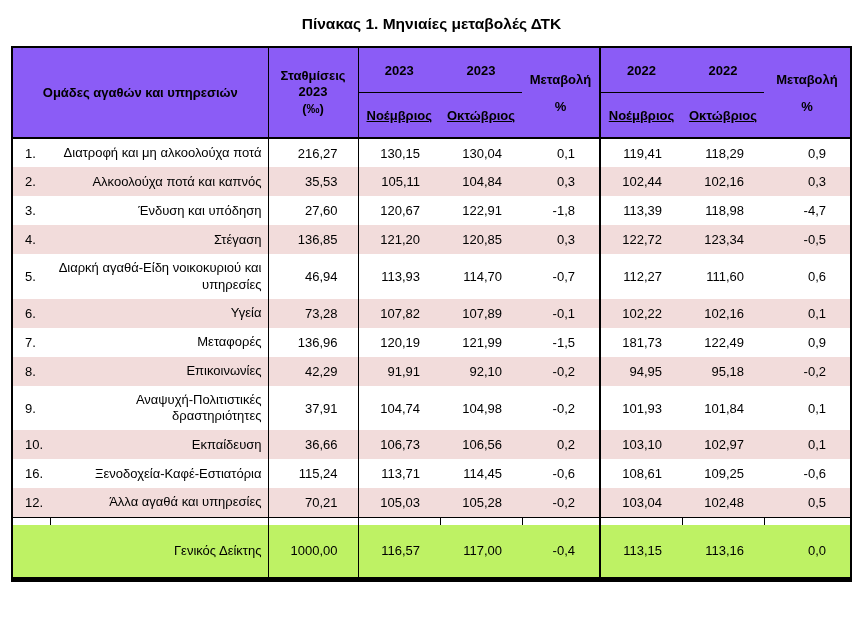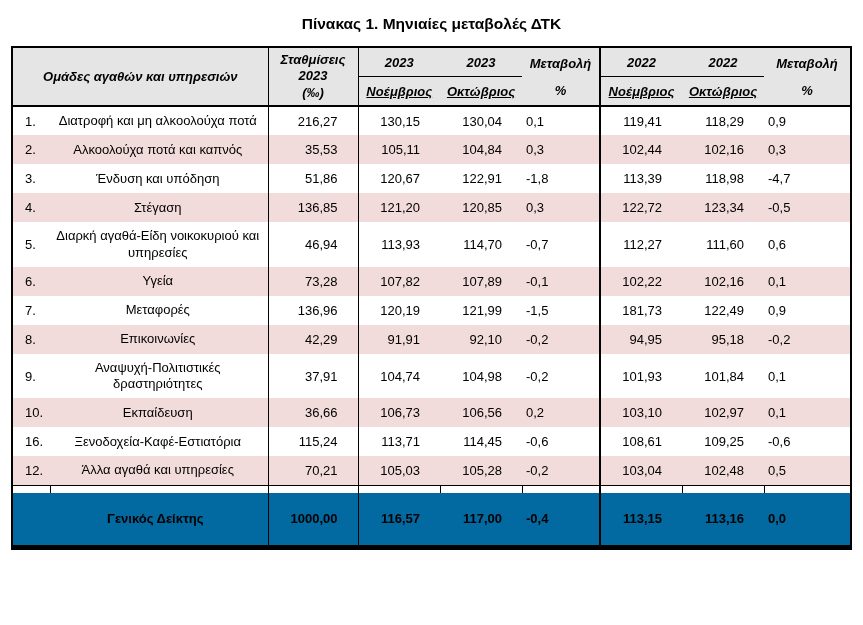--- a/index.html
+++ b/index.html
@@ -40,26 +40,25 @@
     font-size: 13px;
   }
   col.c-num   { width: 38px; }
   col.c-name  { width: 218px; }
   col.c-weight{ width: 90px; }
   col.c-month { width: 82px; }
   col.c-chg   { width: 78px; }
   col.c-chg2  { width: 87px; }
 
   thead th {
-    background: #e5e5e5;
+    background: #8b5cf6;
     font-weight: bold;
     text-align: center;
     vertical-align: middle;
-    padding: 0 2px;
-    font-style: italic;
+    padding: 8px 2px;
   }
   tr.h1 th { height: 28px; }
   tr.h2 th { height: 28px; }
   th.year { border-bottom: 1px solid #000000; }
   th.month span { text-decoration: underline; }
   .hdr-bottom { border-bottom: 2px solid #000000 !important; }
   th.chg-head .chg-top { display: block; margin-bottom: 12px; }
   th.chg-head .chg-pct { display: block; }
   th.weight-head { white-space: pre-line; line-height: 1.25; }
 
@@ -68,33 +67,33 @@
   .vr2 { border-right: 2px solid #000000; }
 
   tbody td {
     padding: 6px 4px;
     vertical-align: middle;
     background: #ffffff;
   }
   tbody tr.row { height: 29px; }
   tbody tr.shaded td { background: #f2dcdb; }
   td.num  { text-align: left; padding-left: 12px; }
-  td.name { text-align: center; padding-right: 6px; line-height: 1.25; }
+  td.name { text-align: right; padding-right: 6px; line-height: 1.25; }
   td.val  { text-align: right; padding-right: 20px; }
-  td.chg  { text-align: left; padding-right: 36px; }
+  td.chg  { text-align: right; padding-right: 24px; }
 
   tr.spacer td {
     padding: 0;
     height: 7px;
     background: #ffffff;
     border-top: 1px solid #000000;
   }
   tr.total td {
-    font-weight: bold;
-    background: #0369a1;
+    font-weight: normal;
+    background: #bef264;
     height: 40px;
   }
   tr.total td.name { padding-left: 36px; }
 </style>
 </head>
 <body>
 
 <div class="page">
 
   <div class="titles">
@@ -160,21 +159,21 @@
     <td class="val">104,84</td>
     <td class="chg vr2">0,3</td>
     <td class="val">102,44</td>
     <td class="val">102,16</td>
     <td class="chg">0,3</td>
   </tr>
 
   <tr class="row">
     <td class="num">3.</td>
     <td class="name vr1">Ένδυση και υπόδηση</td>
-    <td class="val vr1">51,86</td>
+    <td class="val vr1">27,60</td>
     <td class="val">120,67</td>
     <td class="val">122,91</td>
     <td class="chg vr2">-1,8</td>
     <td class="val">113,39</td>
     <td class="val">118,98</td>
     <td class="chg">-4,7</td>
   </tr>
 
   <tr class="row shaded">
     <td class="num">4.</td>

